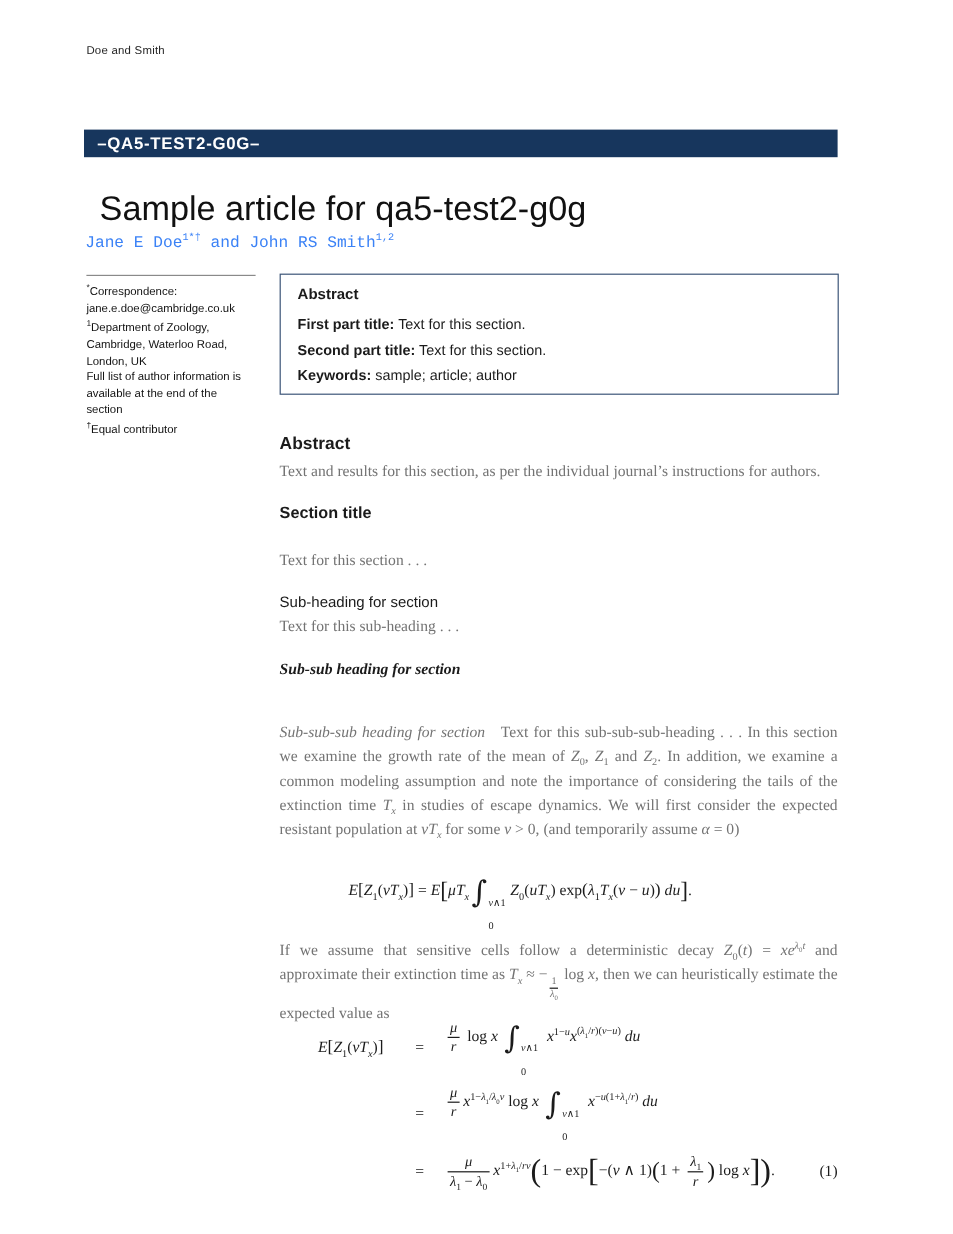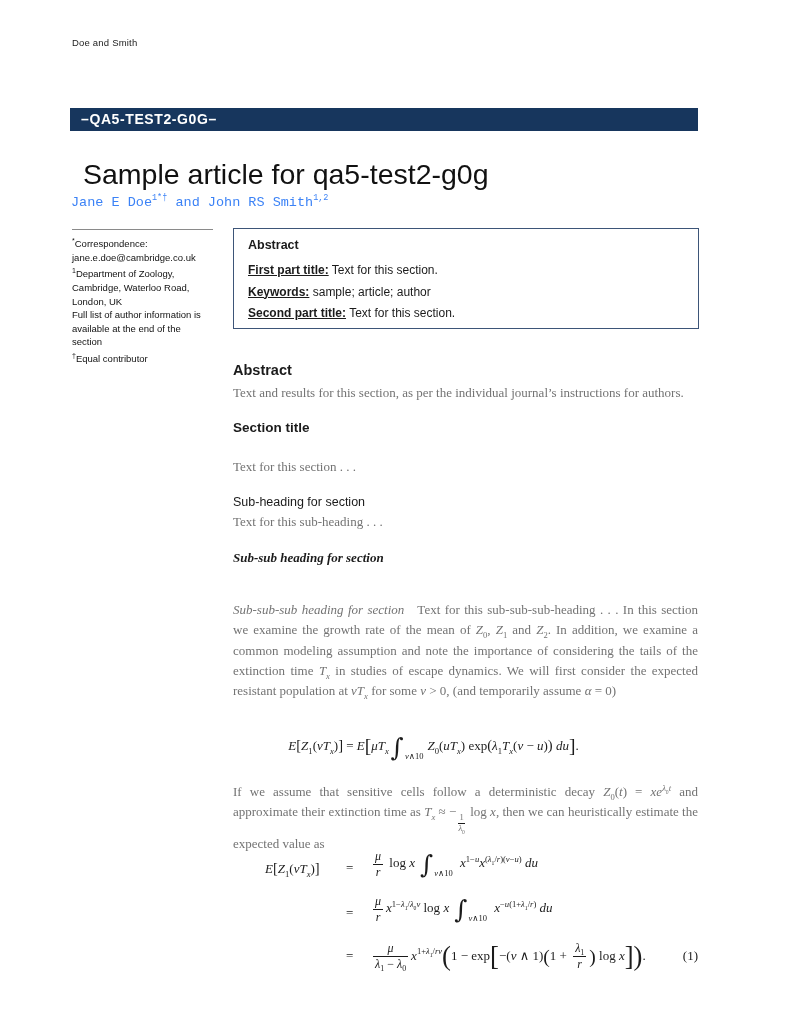--- a/index.html
+++ b/index.html
@@ -39,38 +39,38 @@
   }
   .side-note sup{font-size:7px;}
   
   .abstract-box{
     position:absolute;left:233px;top:228px;width:466px;height:101px;
     border:1.5px solid #3d5578;box-sizing:border-box;
     padding:9px 14px 0 14px;
   }
   .abstract-heading{font-size:12.5px;font-weight:bold;margin:0 0 8px 0;}
   .abstract-item{font-size:12px;line-height:21.5px;}
-  .abstract-item .lbl{font-weight:bold;text-decoration:underline;}
+  .abstract-item .lbl{font-weight:bold;}
   .abs{position:absolute;left:0;}
   .h-a{font-size:14.5px;font-weight:bold;margin:0;}
   .h-b{font-size:13.5px;font-weight:bold;margin:0;}
   .h-c{font-size:12.5px;font-weight:normal;margin:0;}
   .h-d{font-family:"Liberation Serif",serif;font-style:italic;font-size:13px;margin:0;}
   .serif{
     font-family:"Liberation Serif",serif;
     font-size:13px;line-height:20px;color:#737373;margin:0;
   }
   .just{text-align:justify;line-height:20.3px;width:465px;}
   
   .eq{font-family:"Liberation Serif",serif;font-size:13px;color:#1b1b1b;}
   .eq i{font-family:"Liberation Serif",serif;}
   .eq sub,.eq sup,.serif sub,.serif sup{font-size:.66em;line-height:0;}
   .int{font-family:"DejaVu Serif",serif;font-size:25px;vertical-align:-6px;display:inline-block;margin-left:2px;}
-  .lims{display:inline-flex;justify-content:space-between;
-        height:28px;font-size:8.5px;line-height:1;vertical-align:-9px;margin:4px 4px 0 1px;align-items:center;}
+  .lims{display:inline-flex;flex-direction:column;justify-content:space-between;
+        height:28px;font-size:8.5px;line-height:1;vertical-align:-9px;margin:4px 4px 0 1px;}
   .frac{display:inline-flex;flex-direction:column;text-align:center;
         vertical-align:middle;margin:0 3px;line-height:1.25;font-size:12px;}
   .frac .t{display:block;padding:0 2px;border-bottom:1px solid #1b1b1b;}
   .frac .b{display:block;padding:0 2px;}
   .ifrac{display:inline-flex;flex-direction:column;text-align:center;
         font-size:8.5px;line-height:1.15;vertical-align:-4px;margin:0 2px;}
   .ifrac .t{display:block;border-bottom:.8px solid #1b1b1b;padding:0 1px;}
   .ifrac .b{display:block;}
   .d1{font-size:1.12em;}
   .d2{font-size:1.5em;vertical-align:-.12em;}
@@ -114,26 +114,26 @@
     <div><sup>†</sup>Equal contributor</div>
   </div>
 
   <div class="abstract-box">
     <p class="abstract-heading">Abstract</p>
     <div class="abstract-item">
       <span class="lbl">First part title:</span>
       <span>Text for this section.</span>
     </div>
     <div class="abstract-item">
+      <span class="lbl">Second part title:</span>
+      <span>Text for this section.</span>
+    </div>
+    <div class="abstract-item">
       <span class="lbl">Keywords:</span>
       <span>sample; article; author</span>
-    </div>
-    <div class="abstract-item">
-      <span class="lbl">Second part title:</span>
-      <span>Text for this section.</span>
     </div>
   </div>
 
   <h2 class="h-a abs" style="left:233px;top:362px;">Abstract</h2>
   <p class="serif just abs" style="left:233px;top:383px;">Text and results for this section, as per the individual journal’s instructions for authors.</p>
 
   <h3 class="h-b abs" style="left:233px;top:420px;">Section title</h3>
   <p class="serif abs" style="left:233px;top:457px;">Text for this section . . .</p>
 
   <h4 class="h-c abs" style="left:233px;top:495px;">Sub-heading for section</h4>

